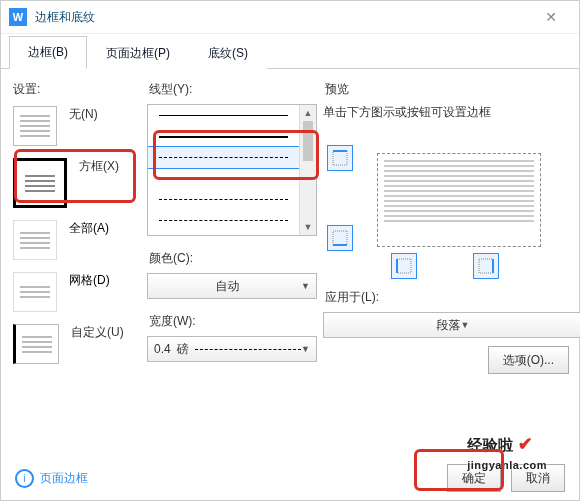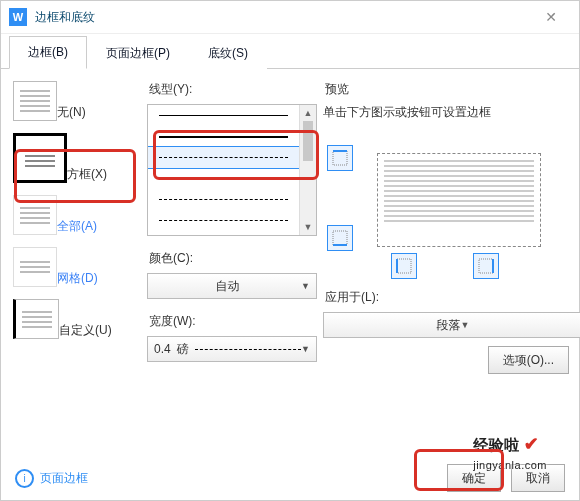--- a/index.html
+++ b/index.html
@@ -11,23 +11,23 @@
 .tabs{display:flex;height:34px;align-items:flex-end;border-bottom:1px solid #ccc;padding-left:8px}
 .tab{padding:7px 18px;border:1px solid transparent;border-bottom:none;cursor:pointer;color:#0f172a;position:relative;top:1px;background:#fff}
 .tab.active{border-color:#ccc;border-bottom:1px solid #fff}
 .body{flex:1;display:flex;padding:10px 10px 4px 10px;gap:6px;min-height:0}
 .col{display:flex;flex-direction:column}
 .col.settings{width:130px}
 .col.middle{width:170px}
 .col.right{flex:1}
 .section-label{margin:2px 0 6px 2px}
 .setting-list{display:flex;flex-direction:column;gap:12px;padding:2px}
-.setting-item{display:flex;align-items:flex-end;gap:0;cursor:pointer}
+.setting-item{display:flex;align-items:flex-start;gap:12px;cursor:pointer}
 .setting-item .thumb{width:42px;height:38px;border:1px solid #bbb;background:#fff;position:relative;display:flex;align-items:center;justify-content:center}
-.setting-item.disabled{color:#3b82f6}
+.setting-item.disabled{color:#000000}
 .setting-item.disabled .thumb{border-color:#ddd}
 .thumb .lines{display:flex;flex-direction:column;gap:3px;width:70%}
 .thumb .lines span{height:2px;background:#bbb}
 .thumb.box-border{border:3px solid #000;padding:3px}
 .thumb.box-border .lines span{background:#888}
 .hi-red{position:absolute;border:3px solid #d83026;border-radius:6px;pointer-events:none;z-index:10}
 .hi-fang{left:13px;top:148px;width:116px;height:48px}
 .hi-style{left:152px;top:129px;width:160px;height:44px}
 .hi-ok{left:413px;top:448px;width:84px;height:36px}
 .linetype-box{border:1px solid #bbb;height:130px;display:flex}
@@ -76,20 +76,21 @@
 
   <div class="tabs">
     <div class="tab active">边框(B)</div>
     <div class="tab">页面边框(P)</div>
     <div class="tab">底纹(S)</div>
   </div>
 
   <div class="body">
 
     <div class="col settings">
+      <div class="section-label">设置:</div>
       <div class="setting-list">
 
         <div class="setting-item">
           <div class="thumb">
             <div class="lines">
                 <span></span>
                 <span></span>
                 <span></span>
                 <span></span>
                 <span></span>
@@ -261,16 +262,16 @@
       <span>页面边框</span>
     </div>
     <div class="btns">
       <div class="std-btn">确定</div>
       <div class="std-btn">取消</div>
     </div>
   </div>
 
   <div class="watermark">
     <span>经验啦</span><span class="check">✔</span><br>
-    <span style="font-size:11px;font-weight:normal">jingyanla.com</span>
+    <span style="font-size:11px;font-weight:bold">jingyanla.com</span>
   </div>
 
 </div>
 
 </body></html>

